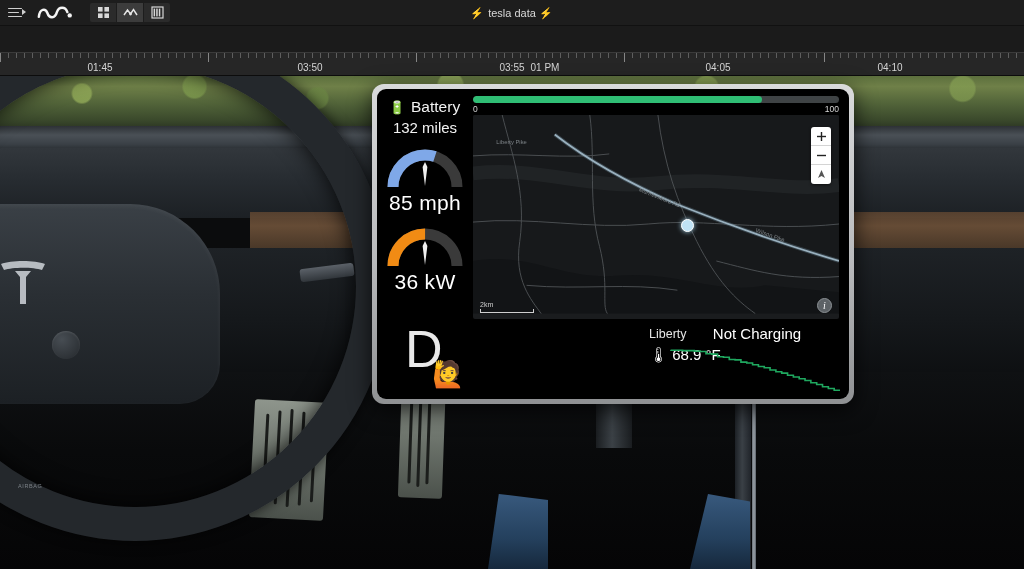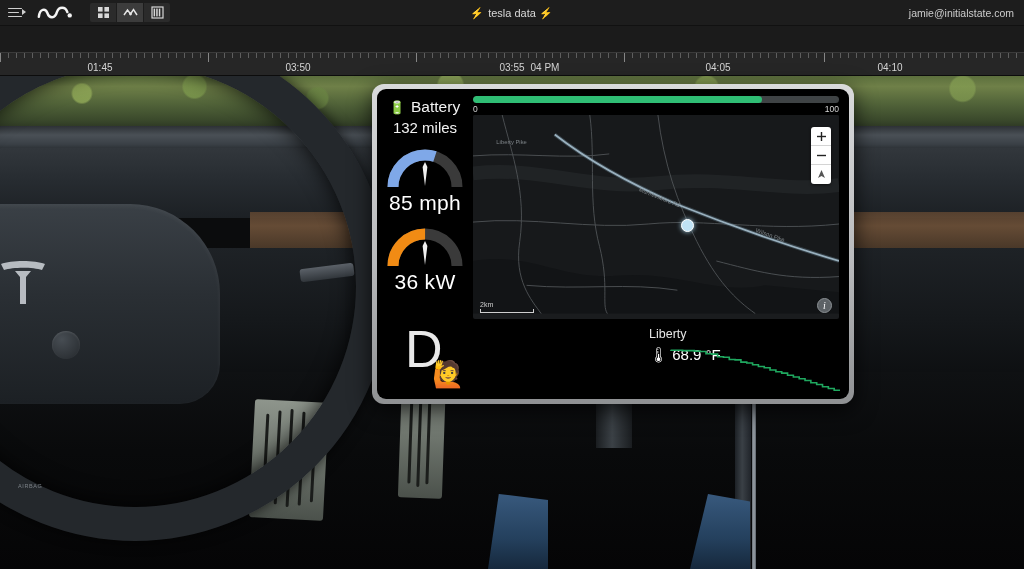--- a/index.html
+++ b/index.html
@@ -321,21 +321,20 @@
             <rect x="7.8" y="2.6" width="1.5" height="7.8" fill="#d8d8d8"></rect>
           </svg>
         </div>
       </div>
     </div>
     <div class="tb-title">
       <span class="bolt">⚡</span>
       <span>tesla data</span>
       <span class="bolt">⚡</span>
     </div>
-    <div class="tb-user">jamie@initialstate.com</div>
   </div>
 
 
   <div class="ruler" id="ruler">
       <div class="tick major" style="left: 0px;"></div>
       <div class="tick minor" style="left: 8px;"></div>
       <div class="tick minor" style="left: 16px;"></div>
       <div class="tick minor" style="left: 24px;"></div>
       <div class="tick minor" style="left: 32px;"></div>
       <div class="tick minor" style="left: 40px;"></div>
@@ -455,23 +454,23 @@
       <div class="tick minor" style="left: 952px;"></div>
       <div class="tick minor" style="left: 960px;"></div>
       <div class="tick minor" style="left: 968px;"></div>
       <div class="tick minor" style="left: 976px;"></div>
       <div class="tick minor" style="left: 984px;"></div>
       <div class="tick minor" style="left: 992px;"></div>
       <div class="tick minor" style="left: 1000px;"></div>
       <div class="tick minor" style="left: 1008px;"></div>
       <div class="tick minor" style="left: 1016px;"></div>
       <div class="rlabel" style="left: 100px;">01:45</div>
-      <div class="rlabel" style="left: 298px;">03:50</div>
+      <div class="rlabel" style="left: 310px;">03:50</div>
       <div class="rlabel" style="left: 512px;">03:55</div>
-      <div class="rlabel" style="left: 545px;">04 PM</div>
+      <div class="rlabel" style="left: 545px;">01 PM</div>
       <div class="rlabel" style="left: 718px;">04:05</div>
       <div class="rlabel" style="left: 890px;">04:10</div>
     </div>
 
   <div class="photo">
     <div class="sky"></div>
     <div class="windshield-frame"></div>
     <div class="dash-top"></div>
     <div class="dash-wood"></div>
     <div class="dash-lower"></div>
@@ -599,20 +598,21 @@
         <div class="emoji-person">🙋</div>
 
         <div class="stat" style="left:272px;">
           <div class="k">Liberty</div>
           <div class="v">
             <span>🌡</span>
             <span>68.9 °F</span>
           </div>
         </div>
 
+        <div class="notcharging">Not Charging</div>
         <svg class="spark" viewBox="0 0 175 50" preserveAspectRatio="none">
           <polyline id="sparkline" class="sparkline" fill="none" stroke="#1fa85f" stroke-width="1.6" points="3,4.760000000000002 3,5.200000000000002 8.827586206896552,5.200000000000002 8.827586206896552,5.200000000000002 14.655172413793103,5.200000000000002 14.655172413793103,5.640000000000002 20.482758620689655,5.640000000000002 20.482758620689655,5.640000000000002 26.310344827586206,5.640000000000002 26.310344827586206,6.079999999999998 32.13793103448276,6.079999999999998 32.13793103448276,6.519999999999998 37.96551724137931,6.519999999999998 37.96551724137931,8.72 43.793103448275865,8.72 43.793103448275865,9.16 49.62068965517241,9.16 49.62068965517241,11.799999999999997 55.44827586206897,11.799999999999997 55.44827586206897,12.239999999999998 61.27586206896552,12.239999999999998 61.27586206896552,14.440000000000001 67.10344827586206,14.440000000000001 67.10344827586206,14.88 72.93103448275862,14.88 72.93103448275862,17.08 78.75862068965517,17.08 78.75862068965517,17.96 84.58620689655173,17.96 84.58620689655173,19.72 90.41379310344828,19.72 90.41379310344828,21.48 96.24137931034483,21.48 96.24137931034483,22.799999999999997 102.06896551724137,22.799999999999997 102.06896551724137,25 107.89655172413794,25 107.89655172413794,26.76 113.72413793103448,26.76 113.72413793103448,28.080000000000002 119.55172413793105,28.080000000000002 119.55172413793105,30.28 125.37931034482759,30.28 125.37931034482759,32.03999999999999 131.20689655172413,32.03999999999999 131.20689655172413,33.8 137.0344827586207,33.8 137.0344827586207,35.56 142.86206896551724,35.56 142.86206896551724,37.760000000000005 148.68965517241378,37.760000000000005 148.68965517241378,39.519999999999996 154.51724137931035,39.519999999999996 154.51724137931035,41.72 160.3448275862069,41.72 160.3448275862069,43.480000000000004 166.17241379310346,43.480000000000004 166.17241379310346,45.239999999999995 172,45.239999999999995"></polyline>
         </svg>
       </div>
 
     </div>
   </div>
 </div>
 
 </body></html>

